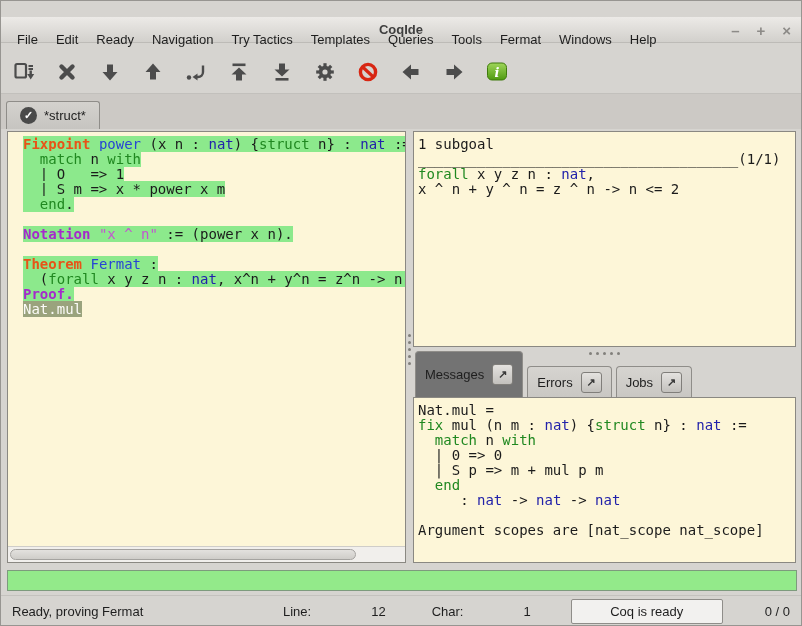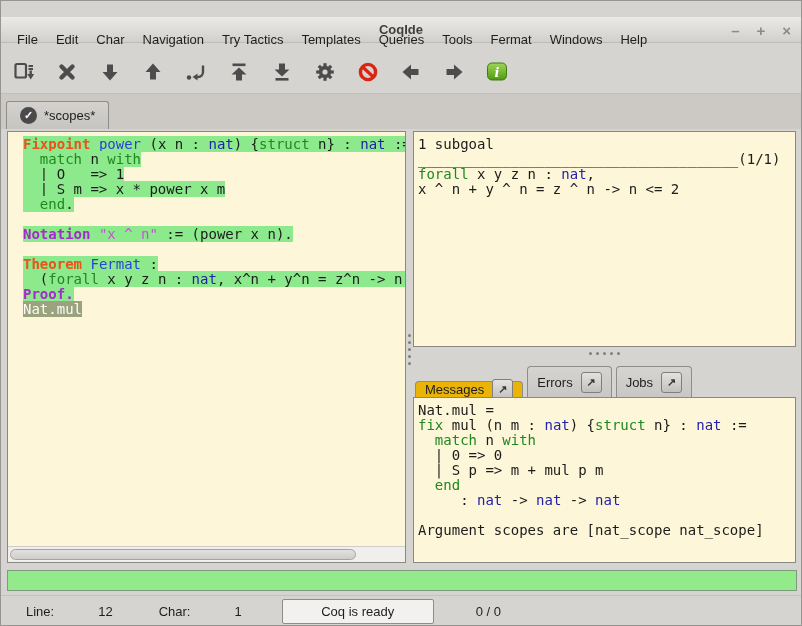--- a/index.html
+++ b/index.html
@@ -85,21 +85,21 @@
   
   .msg-tabbar {
     position:absolute; top:358px; left:412px; width:383px; height:38px;
     display:flex; align-items:flex-end; gap:4px; padding-left:2px;
   }
   .msg-tab {
     display:inline-flex; align-items:center; gap:8px;
     border:1px solid #8f8d89; border-bottom:none; border-radius:4px 4px 0 0;
     padding:0 9px; font-size:13px; color:#1e1e1e;
   }
-  .msg-tab.active { height:16px; background:#eab308; }
+  .msg-tab.active { height:46px; background:#737373; }
   .msg-tab.inactive { height:31px; background:linear-gradient(#d6d4d0,#c9c7c3); }
   .detach-btn {
     width:21px; height:21px; border:1px solid #807e7a; border-radius:3px;
     background:linear-gradient(#e4e2df,#c3c1bd);
     display:flex; align-items:center; justify-content:center;
     font-size:11px; color:#3a3a3a; font-weight:bold;
   }
   .msg-panel { top:396px; left:412px; width:383px; height:166px; }
 
   
@@ -108,21 +108,21 @@
     background:#93ea8a; border:1px solid #7d9b7d;
   }
   .statusbar {
     position:absolute; top:594px; left:0; right:0; height:32px;
     border-top:1px solid #c4c2be; background:#d6d4d0;
     display:flex; align-items:center; padding:0 11px; font-size:13px; color:#1e1e1e;
   }
   .status-left { flex:1; }
   .status-right { display:flex; align-items:center;gap:32px; }
   .lc-label { margin-left:14px; }
-  .lc-value { margin-left:12px;text-align:right; }
+  .lc-value { margin-left:28px;text-align:right; }
   .coq-state-box {
     width:152px; text-align:center; margin-left:8px; margin-right:10px;
     border:1px solid #8f8d89; background:#f2f1ef; border-radius:2px;
     padding:4px 0; font-size:13px;
   }
   svg .ink { fill:#4c4c4c; }
   svg .ink-stroke { stroke:#4c4c4c; fill:none; }
 </style>
 </head>
 <body>
@@ -134,21 +134,21 @@
     <div class="win-controls">
       <span class="win-btn">–</span>
       <span class="win-btn">+</span>
       <span class="win-btn">×</span>
     </div>
   </div>
 
   <div class="menubar" id="menubar">
       <div class="menu-item">File</div>
       <div class="menu-item">Edit</div>
-      <div class="menu-item">Char</div>
+      <div class="menu-item">Ready</div>
       <div class="menu-item">Navigation</div>
       <div class="menu-item">Try Tactics</div>
       <div class="menu-item">Templates</div>
       <div class="menu-item">Queries</div>
       <div class="menu-item">Tools</div>
       <div class="menu-item">Fermat</div>
       <div class="menu-item">Windows</div>
       <div class="menu-item">Help</div>
     </div>
 
@@ -233,21 +233,21 @@
         </defs>
         <rect x="1.5" y="2" width="19" height="17" rx="4.5" fill="url(#gi)" stroke="#3f7a0c"></rect>
         <text x="11" y="15.5" text-anchor="middle" font-family="DejaVu Serif, serif" font-style="italic" font-weight="bold" font-size="13" fill="#ffffff">i</text>
       </svg>
     </div>
   </div>
 
   <div class="tabbar">
     <div class="doc-tab inactive">
       <span class="check-badge">✓</span>
-      <span>*scopes*</span>
+      <span>*struct*</span>
     </div>
   </div>
 
   <div class="panel left-panel">
     <div class="left-code code-area" id="editor-code"><div class="code-line"><span class="hl-green"><span class="c-kw1">Fixpoint</span><span class="c-txt"> </span><span class="c-id">power</span><span class="c-txt"> (x n : </span><span class="c-sort">nat</span><span class="c-txt">) {</span><span class="c-kw2">struct</span><span class="c-txt"> n} : </span><span class="c-sort">nat</span><span class="c-txt"> :=</span></span></div><div class="code-line"><span class="hl-green"><span class="c-txt">  </span><span class="c-kw2">match</span><span class="c-txt"> n </span><span class="c-kw2">with</span></span></div><div class="code-line"><span class="hl-green"><span class="c-txt">  | O   =&gt; 1</span></span></div><div class="code-line"><span class="hl-green"><span class="c-txt">  | S m =&gt; x * power x m</span></span></div><div class="code-line"><span class="hl-green"><span class="c-txt">  </span><span class="c-kw2">end</span><span class="c-txt">.</span></span></div><div class="code-line">&nbsp;</div><div class="code-line"><span class="hl-green"><span class="c-kw3">Notation</span><span class="c-txt"> </span><span class="c-str">"x ^ n"</span><span class="c-txt"> := (power x n).</span></span></div><div class="code-line">&nbsp;</div><div class="code-line"><span class="hl-green"><span class="c-kw1">Theorem</span><span class="c-txt"> </span><span class="c-id">Fermat</span><span class="c-txt"> :</span></span></div><div class="code-line"><span class="hl-green"><span class="c-txt">  (</span><span class="c-kw2">forall</span><span class="c-txt"> x y z n : </span><span class="c-sort">nat</span><span class="c-txt">, x^n + y^n = z^n -&gt; n &lt;=</span></span></div><div class="code-line"><span class="hl-green"><span class="c-kw3">Proof.</span></span></div><div class="code-line"><span class="hl-olive"><span class="c-white">Nat.mul</span></span></div></div>
     <div class="hscrollbar">
       <div class="hscroll-thumb"></div>
     </div>
   </div>
 
@@ -288,20 +288,21 @@
           <span>↗</span>
         </span>
     </div>
   </div>
 
   <div class="panel msg-panel code-area" id="messages-code"><div class="code-line"><span><span class="c-txt">Nat.mul =</span></span></div><div class="code-line"><span><span class="c-kw2">fix</span><span class="c-txt"> mul (n m : </span><span class="c-sort">nat</span><span class="c-txt">) {</span><span class="c-kw2">struct</span><span class="c-txt"> n} : </span><span class="c-sort">nat</span><span class="c-txt"> :=</span></span></div><div class="code-line"><span><span class="c-txt">  </span><span class="c-kw2">match</span><span class="c-txt"> n </span><span class="c-kw2">with</span></span></div><div class="code-line"><span><span class="c-txt">  | 0 =&gt; 0</span></span></div><div class="code-line"><span><span class="c-txt">  | S p =&gt; m + mul p m</span></span></div><div class="code-line"><span><span class="c-txt">  </span><span class="c-kw2">end</span></span></div><div class="code-line"><span><span class="c-txt">     : </span><span class="c-sort">nat</span><span class="c-txt"> -&gt; </span><span class="c-sort">nat</span><span class="c-txt"> -&gt; </span><span class="c-sort">nat</span></span></div><div class="code-line">&nbsp;</div><div class="code-line"><span><span class="c-txt">Argument scopes are [nat_scope nat_scope]</span></span></div></div>
 
   <div class="progressbar"></div>
 
   <div class="statusbar">
+    <span class="status-left">Ready, proving Fermat</span>
     <span class="status-right">
       <span class="lc-label">Line:</span>
       <span class="lc-value">12</span>
       <span class="lc-label">Char:</span>
       <span class="lc-value">1</span>
       <span class="coq-state-box">Coq is ready</span>
       <span>0 / 0</span>
     </span>
   </div>
 

